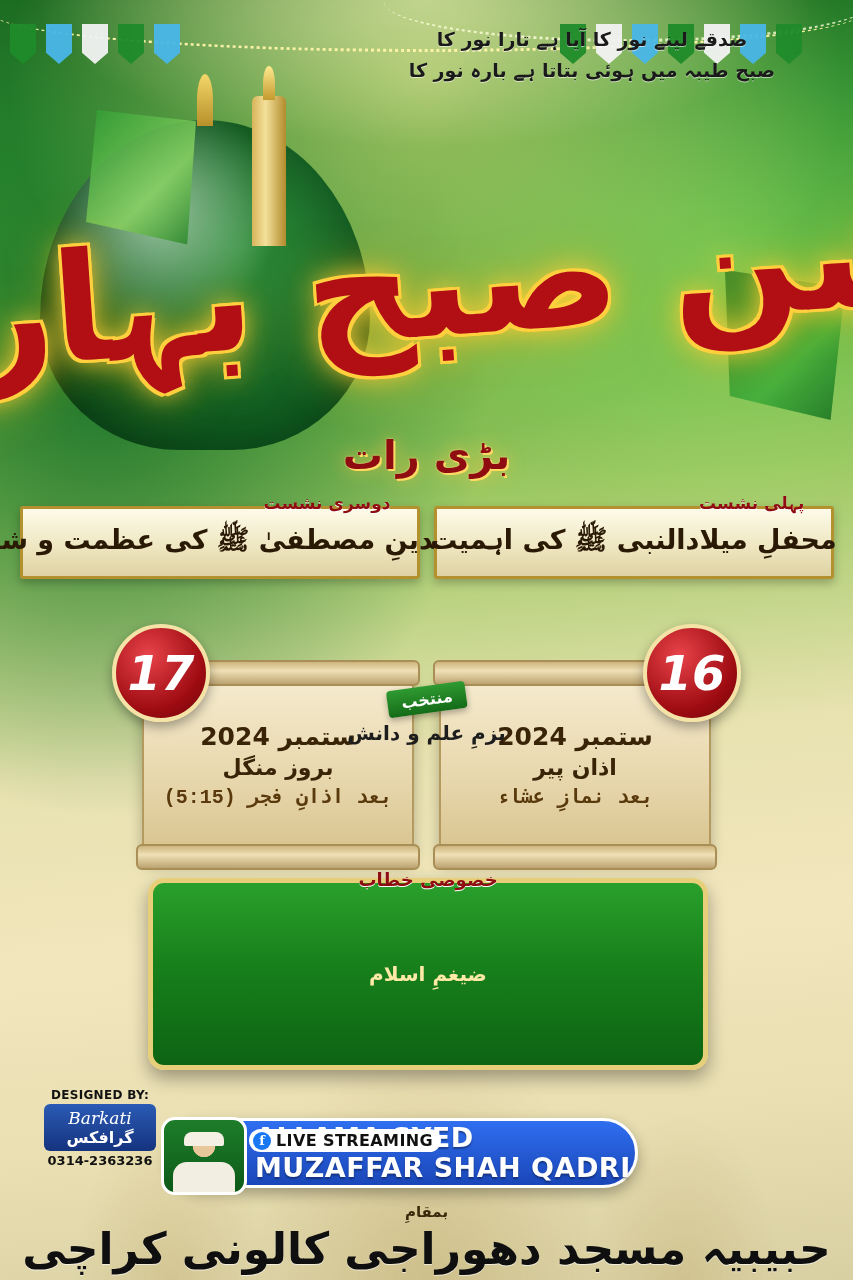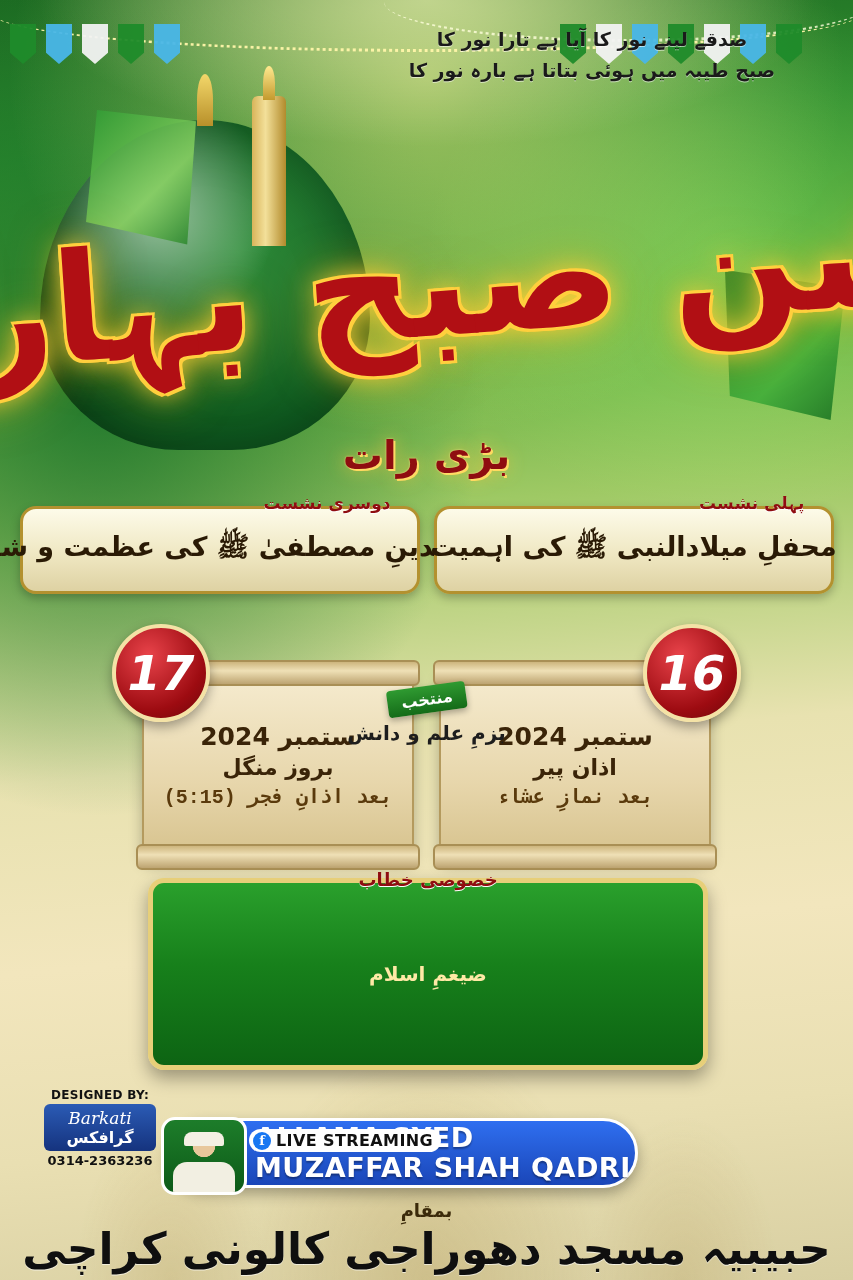--- a/index.html
+++ b/index.html
@@ -126,24 +126,24 @@
     text-align: center; font-size: 40px; color: #8f0d10;
     text-shadow: 0 0 2px #ffe28a, 2px 2px 0 #ffd95e, 0 0 18px rgba(255,200,60,.8);
   }
 
   
   .sessions {
     position: absolute; top: 506px; left: 0; width: 853px;
     display: flex; justify-content: center; gap: 14px;
   }
   .session {
-    position: relative; width: 400px; height: 88px;
+    position: relative; width: 400px; height: 73px;
     background: linear-gradient(#fdfbe9, #efe7c2 55%, #ded2a3);
     border: 3px solid #b3912f;
-    border-radius: 16px;
+    border-radius: 3px;
     box-shadow: 0 4px 10px rgba(0,0,0,.25);
     display: flex; align-items: center; justify-content: center;
     padding: 0 10px;
   }
   .session-title {
     position: absolute; top: -16px; right: 26px;
     font-size: 17px; color: #8f0d10;
     background: transparent;
     text-shadow: 0 1px 0 #fff;
   }
@@ -275,21 +275,21 @@
   .fb-text { font-size: 16px; font-weight: bold; color: #111; letter-spacing: .4px; }
   .live-name {
     color: #fff; font-weight: bold; font-size: 27px; line-height: 1.12;
     text-shadow: 0 2px 2px rgba(0,0,0,.35); letter-spacing: .5px;
   }
 
   
   .footer {
     position: absolute; left: 0; bottom: 6px; width: 853px; text-align: center;
   }
-  .footer .small-top { font-size: 18px; color: #3b2a0a; margin-bottom: 2px; }
+  .footer .small-top { font-size: 15px; color: #3b2a0a; margin-bottom: 2px; }
   .footer .mosque {
     font-size: 44px; color: #0f0f0f;
     text-shadow: 0 1px 0 rgba(255,255,255,.6);
     white-space: nowrap;
   }
 </style>
 </head>
 <body>
 
 <div id="poster">

